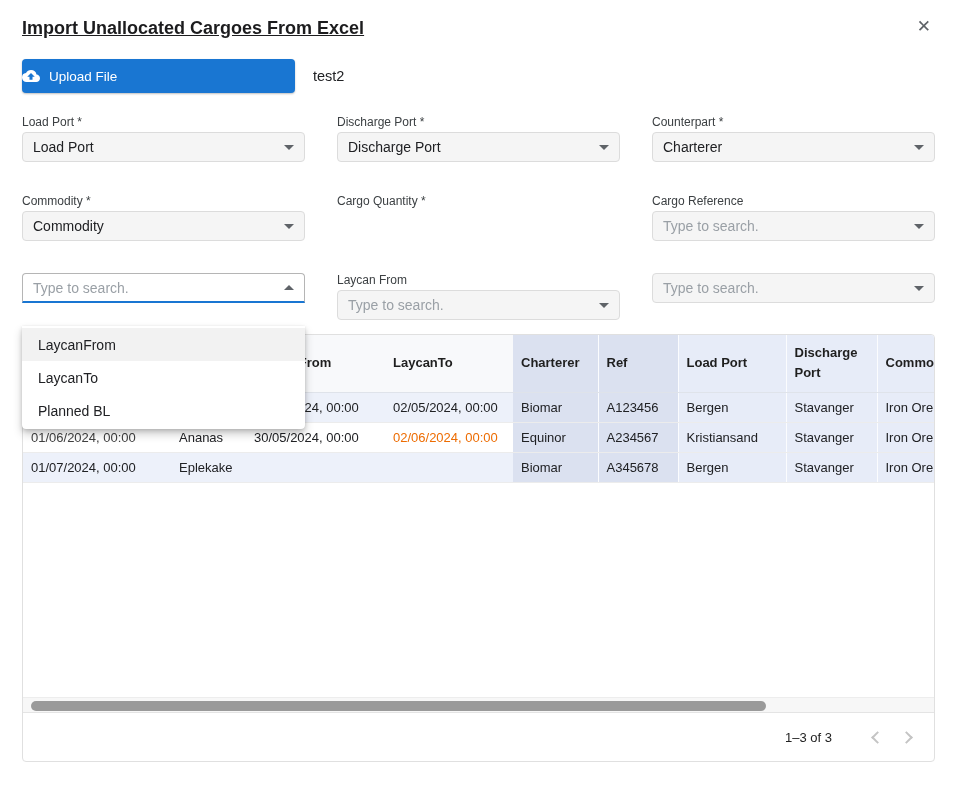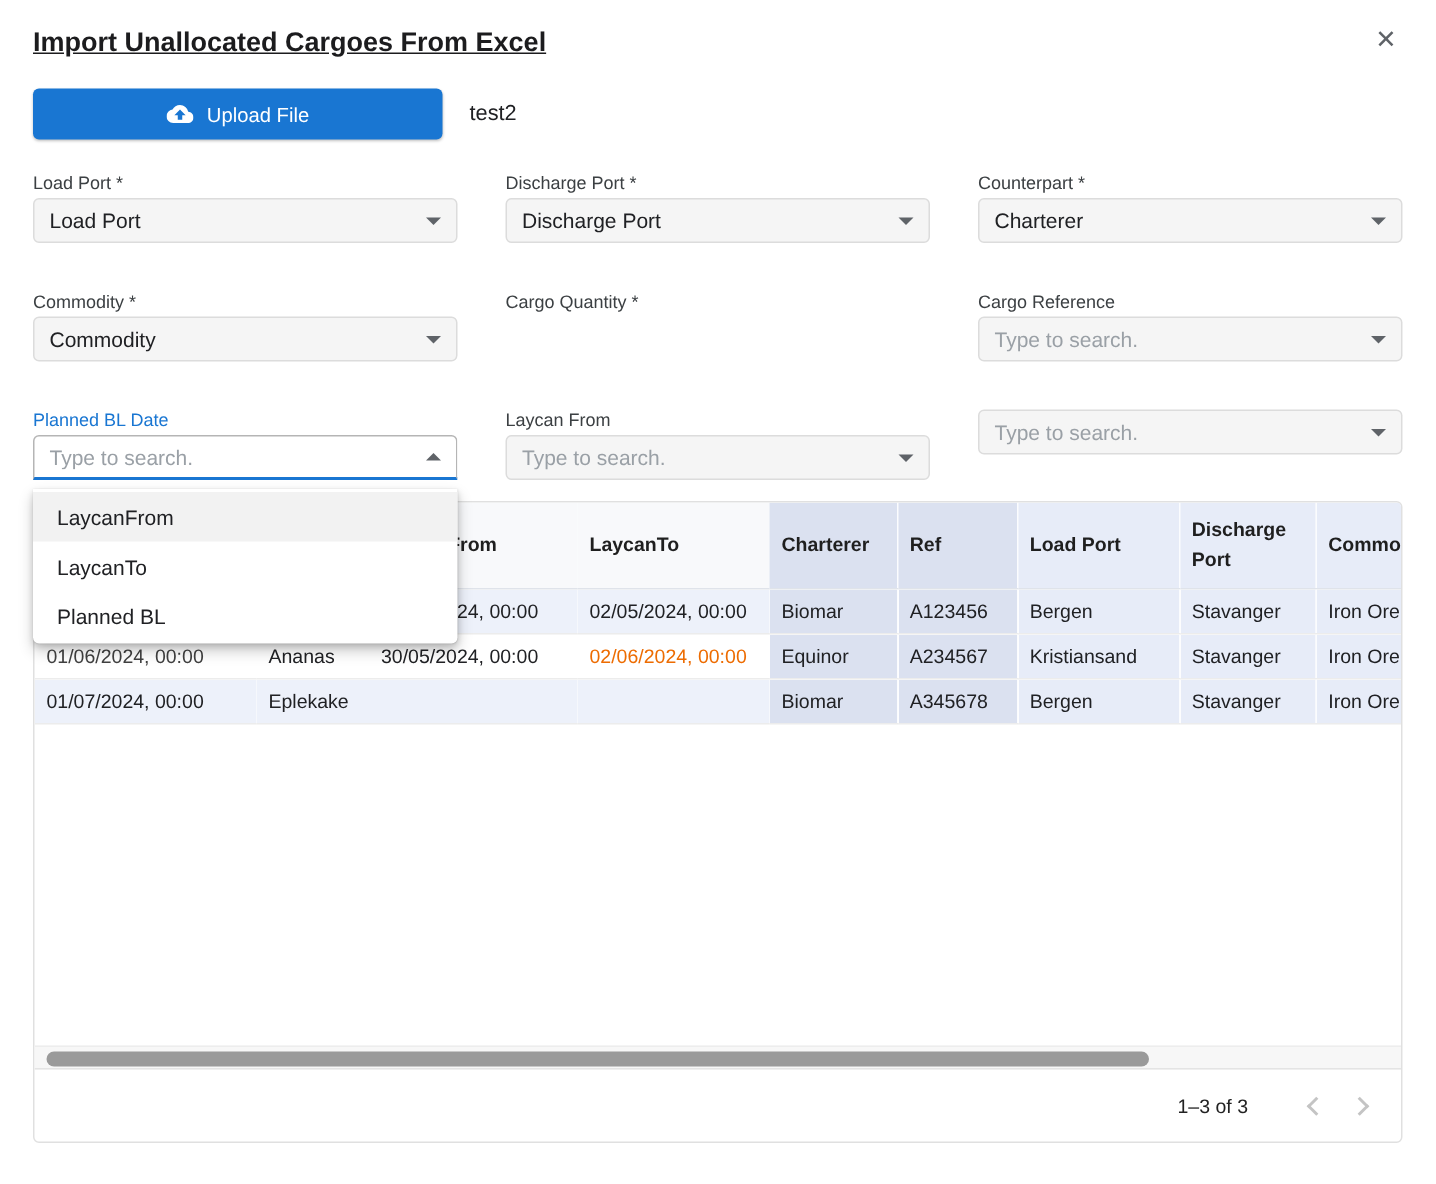--- a/index.html
+++ b/index.html
@@ -15,21 +15,21 @@
 
   
   .dlg-header { display:flex; justify-content:space-between; align-items:flex-start; }
   .dlg-title { font-size:18px; font-weight:bold; color:#1c1c1e; padding-top:4px;text-decoration:underline; }
   .close-btn { background:none; border:none; font-size:17px; color:#5f6368; cursor:pointer; line-height:1; padding:4px; }
 
   
   .upload-row { margin-top:20px; display:flex; align-items:center; gap:18px; }
   .upload-btn {
     width:273px; height:34px; background:#1976d2; color:#fff; border:none; border-radius:4px;
-    display:flex; align-items:center; justify-content:center; gap:9px; font-size:13.5px;
+    display:flex; align-items:center; justify-content:flex-start; gap:9px; font-size:13.5px;
     font-family:inherit; cursor:pointer; box-shadow:0 1px 2px rgba(0,0,0,.25);
   }
   .file-name { font-size:14.5px; color:#202124; }
 
   
   .form-grid { margin-top:22px; display:grid; grid-template-columns:repeat(3,1fr); column-gap:8px; row-gap:9px;gap:32px; }
   .field { position:relative; }
   .flabel { display:block; font-size:12px; line-height:14px; color:#3c4043; margin-bottom:3px; }
   .flabel.focused { color:#1976d2; }
   .control {
@@ -155,21 +155,20 @@
 
     <div class="field">
       <span class="flabel">Cargo Reference</span>
       <div class="control">
         <span class="val ph">Type to search.</span>
         <span class="caret"></span>
       </div>
     </div>
 
     <div class="field" style="z-index:40;">
-      <span class="flabel focused">Planned BL Date</span>
       <div class="control focused">
         <input class="cinput" placeholder="Type to search." style="">
         <span class="caret up"></span>
       </div>
       <div class="menu">
         <div class="menu-item highlighted">LaycanFrom</div>
         <div class="menu-item">LaycanTo</div>
         <div class="menu-item">Planned BL</div>
       </div>
     </div>

